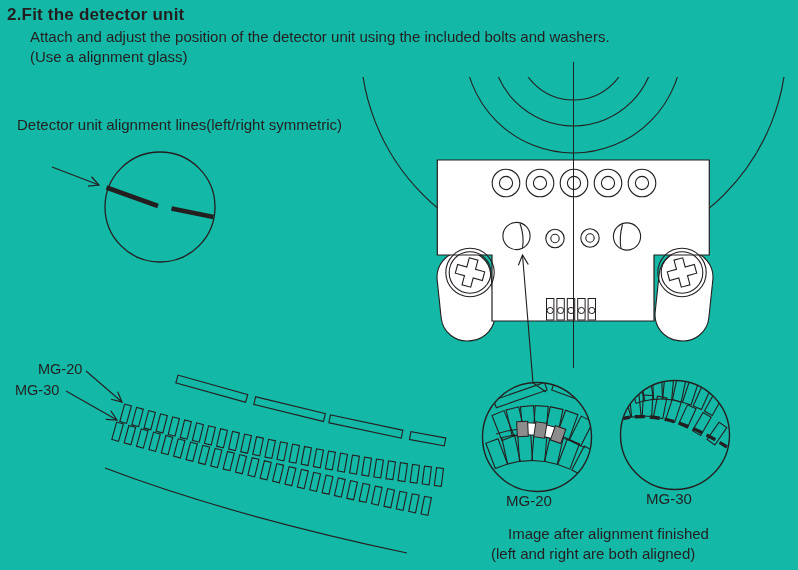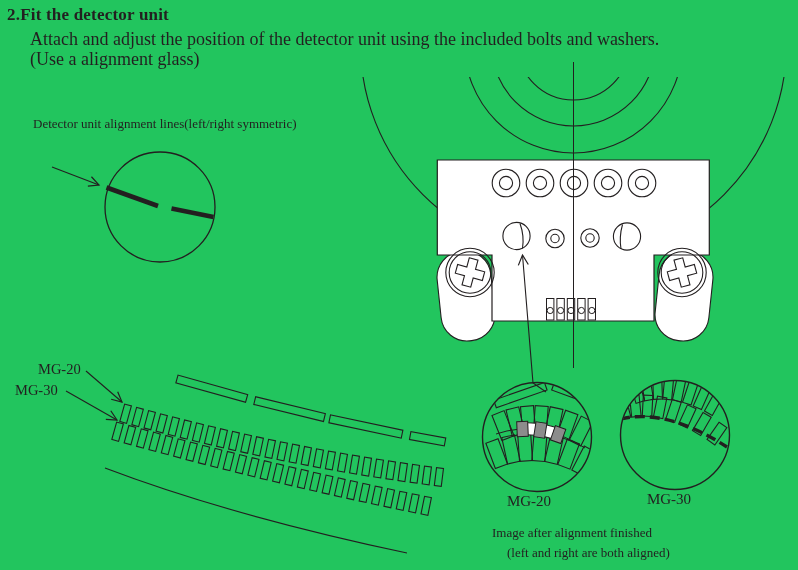--- a/index.html
+++ b/index.html
@@ -1,22 +1,22 @@
 <!DOCTYPE html>
 <html><head>
 <meta charset="utf-8">
 <style>
   html,body{margin:0;padding:0;background:#fff;}
-  .page{position:relative;width:798px;height:570px;background:#22c55e;overflow:hidden;
-        font-family:Liberation Serif, serif;color:#231f20;}
+  .page{position:relative;width:798px;height:570px;background:#14b8a6;overflow:hidden;
+        font-family:Liberation Sans, sans-serif;color:#231f20;}
   .page svg{position:absolute;left:0;top:0;}
   .lbl{position:absolute;white-space:nowrap;line-height:1.25;}
   .title{font-size:17px;font-weight:bold;letter-spacing:.2px;}
-  .body-text{font-size:18px;}
-  .fig-label{font-size:13px;margin-left:16px;}
+  .body-text{font-size:15px;}
+  .fig-label{font-size:15px;}
   .small-label{font-size:14.5px;}
   .center-label{text-align:center;width:84px;font-size:15px;}
 </style>
 </head>
 <body>
 
 <div class="page">
 
 <svg width="798" height="570" viewBox="0 0 798 570">
   <defs>
@@ -245,16 +245,16 @@
 </svg>
 
 <div class="lbl title" style="left:7px;top:4px;">2.Fit the detector unit</div>
 <div class="lbl body-text" style="left:30px;top:28px;">Attach and adjust the position of the detector unit using the included bolts and washers.</div>
 <div class="lbl body-text" style="left:30px;top:48px;">(Use a alignment glass)</div>
 <div class="lbl fig-label" style="left:17px;top:116px;">Detector unit alignment lines(left/right symmetric)</div>
 <div class="lbl small-label" style="left:38px;top:360px;">MG-20</div>
 <div class="lbl small-label" style="left:15px;top:381px;">MG-30</div>
 <div class="lbl center-label" style="left:487px;top:492px;">MG-20</div>
 <div class="lbl center-label" style="left:627px;top:490px;">MG-30</div>
-<div class="lbl fig-label" style="left:476px;top:525px;">Image after alignment finished</div>
+<div class="lbl fig-label" style="left:508px;top:525px;">Image after alignment finished</div>
 <div class="lbl fig-label" style="left:491px;top:545px;text-align:center;">(left and right are both aligned)</div>
 
 </div>
 
 </body></html>

